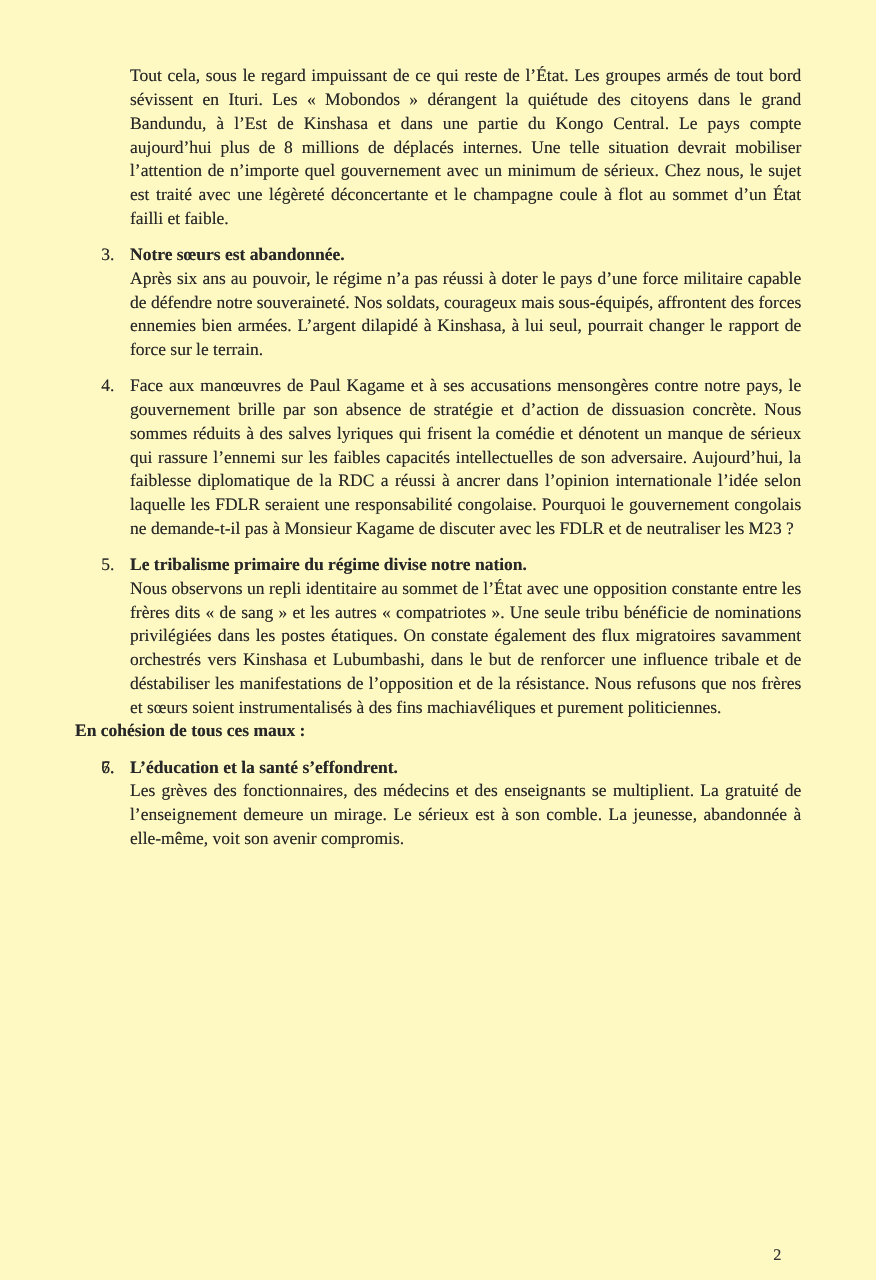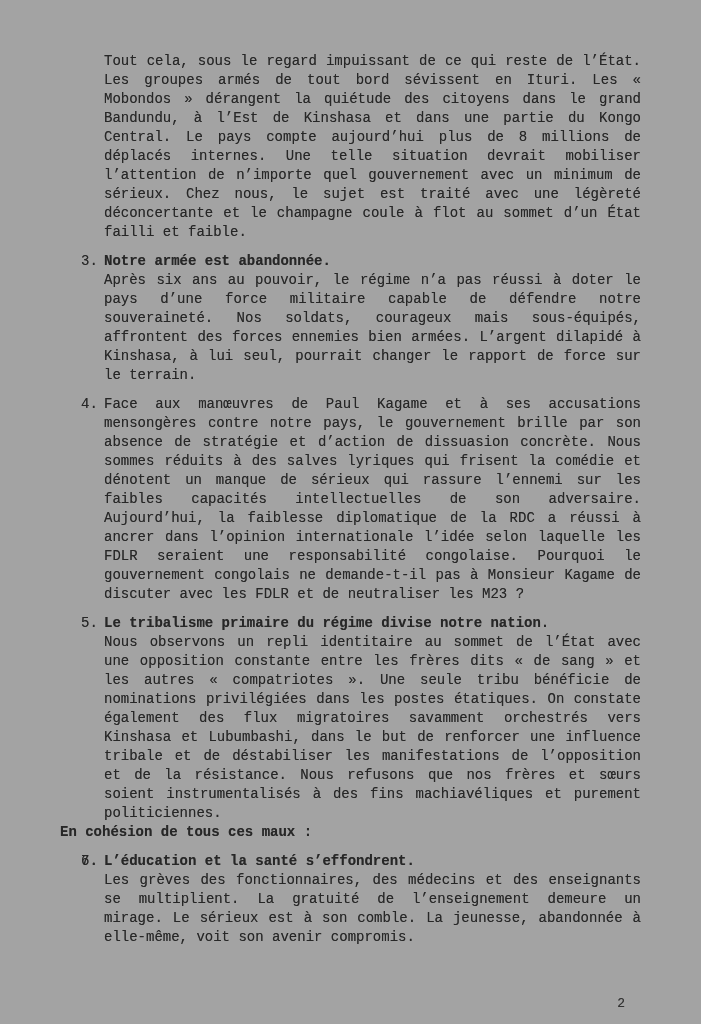--- a/index.html
+++ b/index.html
@@ -4,22 +4,22 @@
 <style>
   html, body {
     margin: 0;
     padding: 0;
     background: #ffffff;
   }
   .page {
     position: relative;
     width: 701px;
     height: 1024px;
-    background: #a3a3a3;
-    font-family: Liberation Mono, monospace;
+    background: #fef9c3;
+    font-family: Liberation Serif, serif;
     color: #272727;
     overflow: hidden;
     text-shadow: 0 0 0.45px rgba(45,45,45,0.55);
   }
   .content {
     position: absolute;
     left: 104px;
     top: 52px;
     width: 537px;
   }
@@ -64,21 +64,21 @@
 </head>
 <body>
 
 <div class="page">
   <div class="content">
 
     <p class="block first">Tout cela, sous le regard impuissant de ce qui reste de l’État. Les groupes armés de tout bord sévissent en Ituri. Les « Mobondos » dérangent la quiétude des citoyens dans le grand Bandundu, à l’Est de Kinshasa et dans une partie du Kongo Central. Le pays compte aujourd’hui plus de 8 millions de déplacés internes. Une telle situation devrait mobiliser l’attention de n’importe quel gouvernement avec un minimum de sérieux. Chez nous, le sujet est traité avec une légèreté déconcertante et le champagne coule à flot au sommet d’un État failli et faible.</p>
 
     <div class="block item">
       <span class="num">3.</span>
-      <p class="item-title">Notre armée est abandonnée.</p>
+      <p class="item-title">Notre sœurs est abandonnée.</p>
       <p class="item-body">Après six ans au pouvoir, le régime n’a pas réussi à doter le pays d’une force militaire capable de défendre notre souveraineté. Nos soldats, courageux mais sous-équipés, affrontent des forces ennemies bien armées. L’argent dilapidé à Kinshasa, à lui seul, pourrait changer le rapport de force sur le terrain.</p>
     </div>
 
     <div class="block item">
       <span class="num">4.</span>
       <p class="item-body">Face aux manœuvres de Paul Kagame et à ses accusations mensongères contre notre pays, le gouvernement brille par son absence de stratégie et d’action de dissuasion concrète. Nous sommes réduits à des salves lyriques qui frisent la comédie et dénotent un manque de sérieux qui rassure l’ennemi sur les faibles capacités intellectuelles de son adversaire. Aujourd’hui, la faiblesse diplomatique de la RDC a réussi à ancrer dans l’opinion internationale l’idée selon laquelle les FDLR seraient une responsabilité congolaise. Pourquoi le gouvernement congolais ne demande-t-il pas à Monsieur Kagame de discuter avec les FDLR et de neutraliser les M23 ?</p>
     </div>
 
     <div class="block item">
       <span class="num">5.</span>

